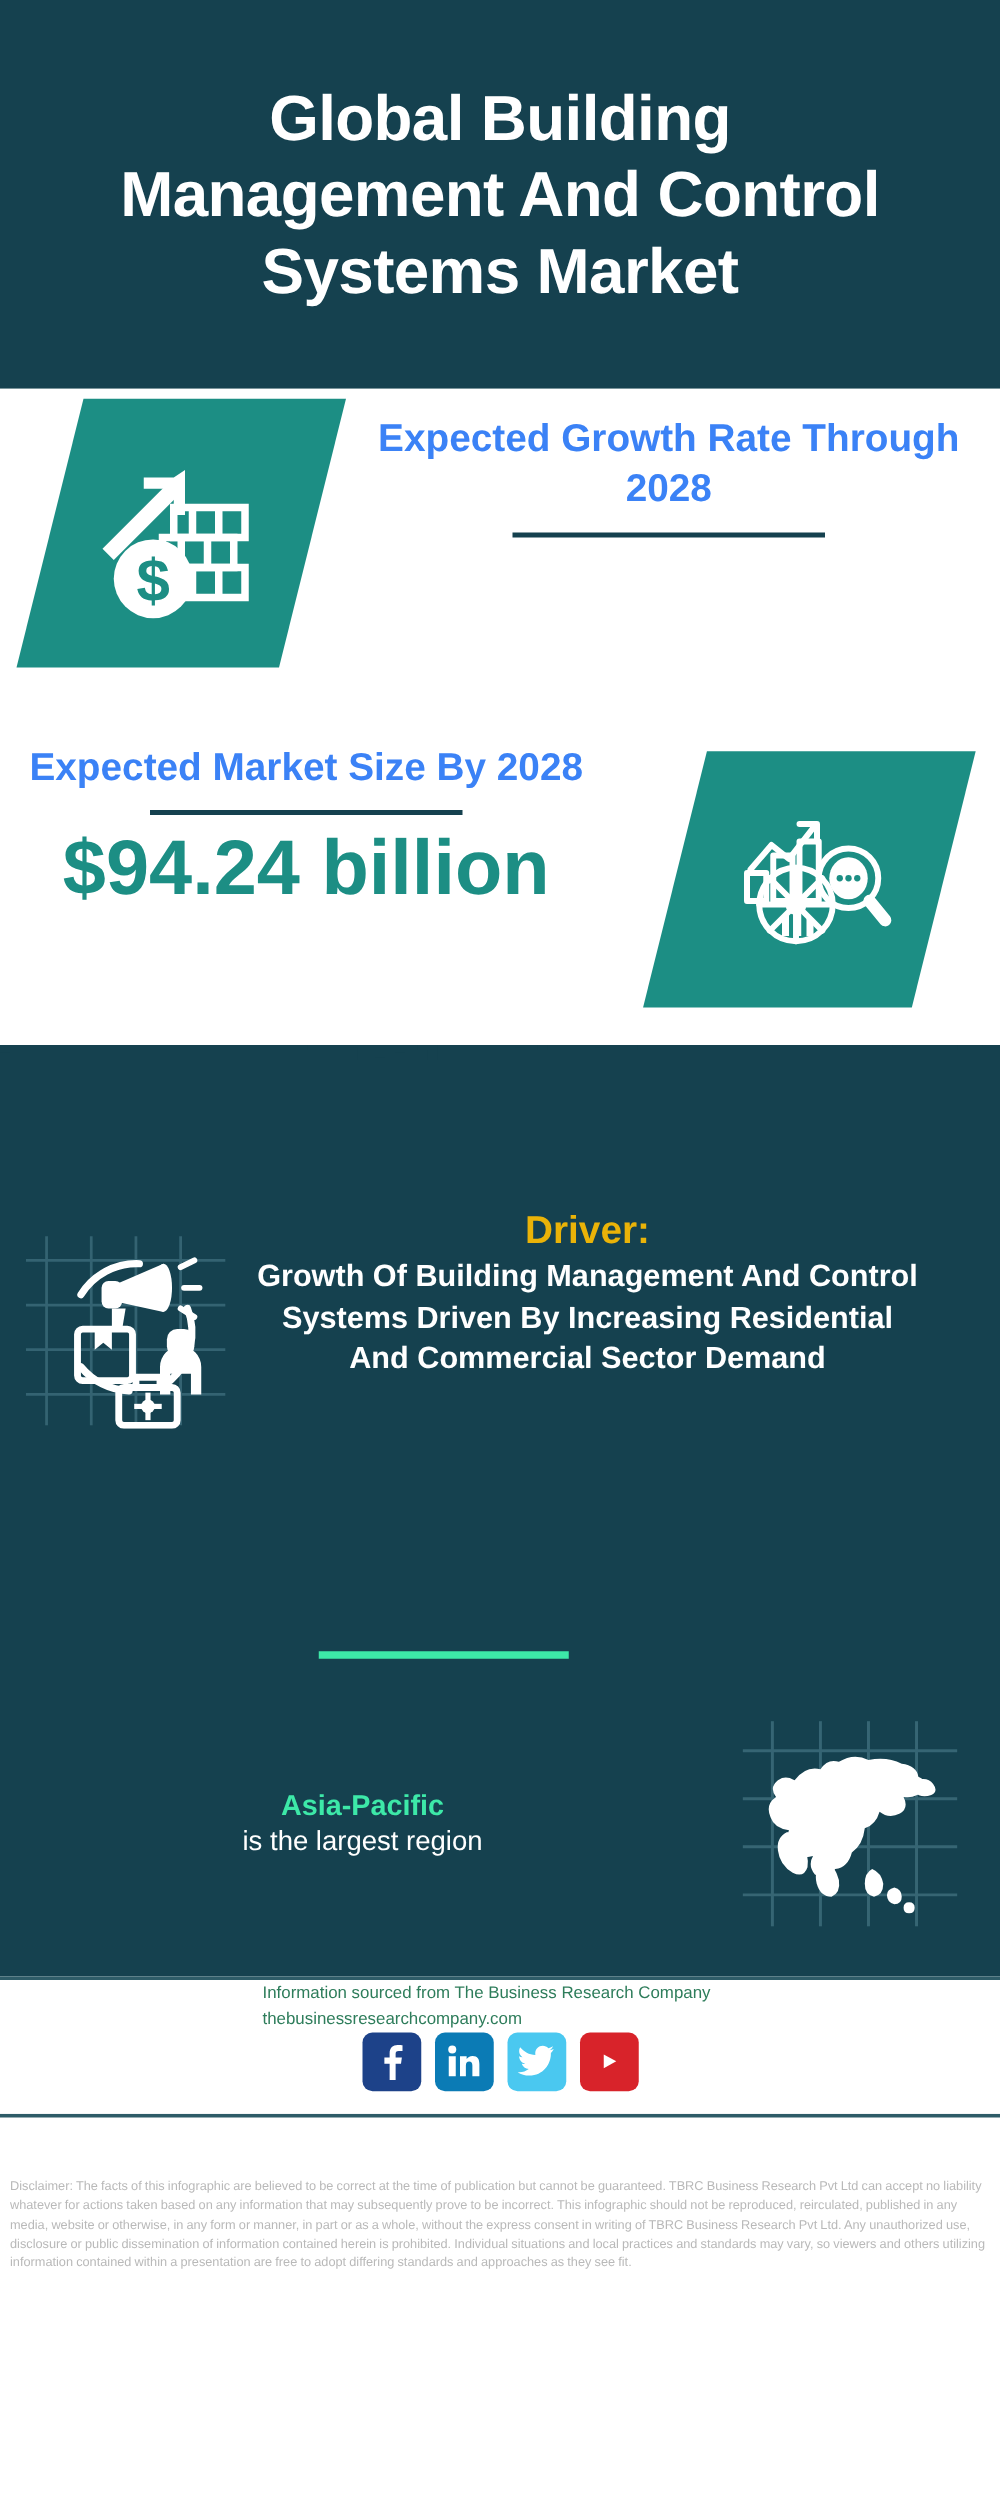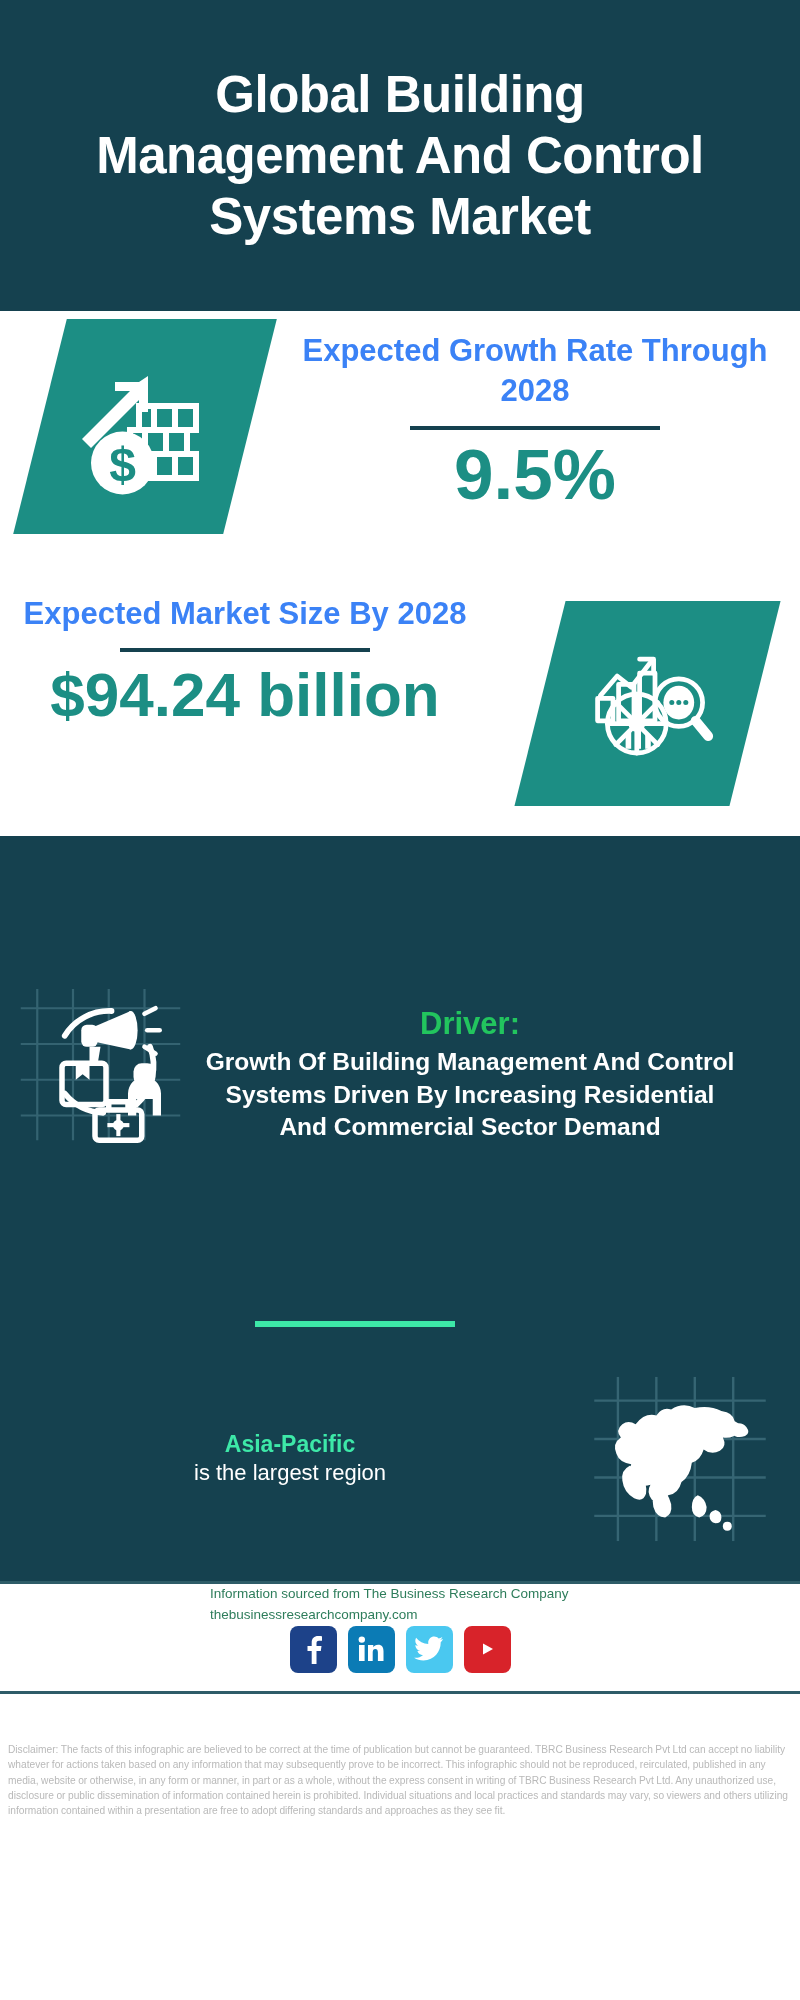--- a/index.html
+++ b/index.html
@@ -128,25 +128,24 @@
     width:200px;
     display:flex; justify-content:center;
     padding-top:12px;
   }
   .driver-text{
     width:560px;
     text-align:center;
     padding-right:20px;
   }
   .accent-head{
-    color:#22c55e;
+    color:#eab308;
     font-size:31px;
     font-weight:bold;
     margin-bottom:4px;
-    margin-top:40px;
   }
   .driver-body{
     color:#ffffff;
     font-size:24.5px;
     font-weight:bold;
     line-height:1.33;
   }
 
   .rule-green{
     position:absolute;
@@ -264,21 +263,20 @@
           <circle cx="35" cy="74" r="21" fill="#ffffff"></circle>
           <text x="35" y="86" font-size="32" font-weight="bold" text-anchor="middle" fill="#1C8E84" font-family="Liberation Sans, sans-serif">$</text>
         </g>
       </svg>
     </div>
   </div>
 
   <div class="stat1-text">
     <div class="stat-label">Expected Growth Rate Through 2028</div>
     <div class="rule-dark"></div>
-    <div class="stat-value">9.5%</div>
   </div>
 </div>
 
 <div class="stat2">
 
   <div class="stat2-text">
     <div class="stat-label">Expected Market Size By 2028</div>
     <div class="rule-dark2"></div>
     <div class="stat-value">$94.24 billion</div>
   </div>

